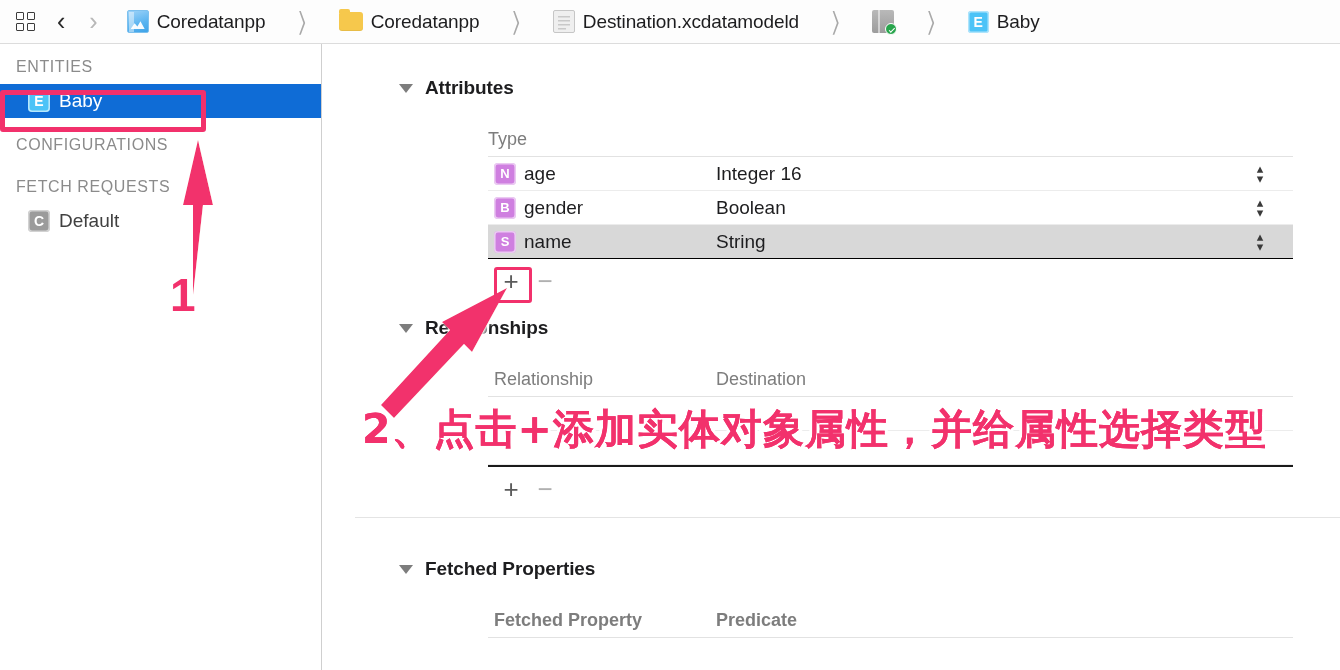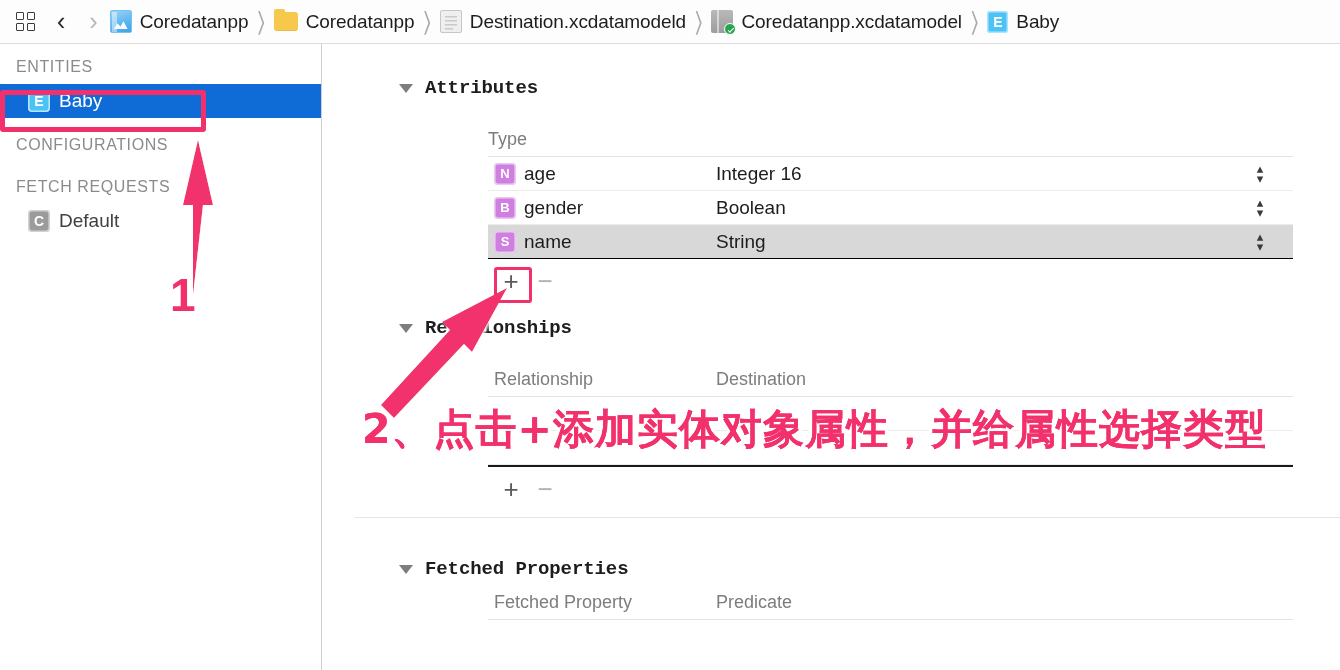--- a/index.html
+++ b/index.html
@@ -26,21 +26,21 @@
   }
   .grid-icon i:nth-child(1){ left:0; top:1px; }
   .grid-icon i:nth-child(2){ left:11px; top:1px; }
   .grid-icon i:nth-child(3){ left:0; top:12px; }
   .grid-icon i:nth-child(4){ left:11px; top:12px; }
 
   .chev { font-size: 25px; line-height: 1; font-weight: 300; padding: 0 1px; }
   .chev-back { color: #2b2b2b; margin-left: 16px; }
   .chev-fwd  { color: #b8b8b8; margin-left: 22px; }
 
-  .crumbs { display: flex; align-items: center; margin-left: 11px; }
+  .crumbs { display: flex; align-items: center; margin-left: 28px; gap: 24px; }
   .crumb { display: flex; align-items: center; height: 30px; }
   .crumb-label {
     font-size: 19px; color: #1d1d1f; margin-left: 8px; white-space: nowrap;
     letter-spacing: -0.1px;
   }
   .crumb-sep {
     color: #a9a9a9; font-size: 22px; font-weight: 300; margin: 0 9px; line-height: 1;
     transform: scaleY(1.25);
   }
 
@@ -124,21 +124,21 @@
     background: #ffffff; overflow: hidden;
   }
   .section-head {
     display: flex; align-items: center; padding-left: 44px; height: 34px;
   }
   .disclosure {
     width: 0; height: 0; flex:none;
     border-left: 7px solid transparent; border-right: 7px solid transparent;
     border-top: 9px solid #7d7d7d; margin-right: 12px;
   }
-  .section-title { font-size: 19px; font-weight: 700; color: #1d1d1f; letter-spacing: -.1px; font-family: Liberation Mono, monospace; }
+  .section-title { font-size: 19px; font-weight: 700; color: #1d1d1f; letter-spacing: -.1px; }
 
   .tbl { margin-left: 133px; width: 805px; }
   .tbl-head {
     display: flex; align-items: center; height: 34px;
     border-bottom: 1px solid #e2e2e2; color: #7d7d7d; font-size: 18px;
   }
   .col-a { width: 228px; padding-left: 6px; display:flex; align-items:center; }
   .col-b { flex: 1; }
   .sort-caret { margin-left: auto; margin-right: 22px; color:#7d7d7d; font-size:15px; }
 
@@ -235,21 +235,20 @@
       <div class="crumb">
         <div class="ic ic-modeld"></div>
         <div class="crumb-label">Destination.xcdatamodeld</div>
       </div>
       <div class="crumb-sep">〉</div>
 
       <div class="crumb">
         <div class="ic ic-model">
           <span class="badge-check"></span>
         </div>
-        <div class="crumb-label">Coredatanpp.xcdatamodel</div>
       </div>
       <div class="crumb-sep">〉</div>
 
       <div class="crumb">
         <div class="ic ic-entity">E</div>
         <div class="crumb-label">Baby</div>
       </div>
 
     </div>
   </div>
@@ -353,21 +352,21 @@
       <div class="pm-btn minus">−</div>
     </div>
 
     <div class="sect-divider" style="margin-top:6px;"></div>
 
     <div class="section-head" style="margin-top:34px;">
       <span class="disclosure"></span>
       <span class="section-title">Fetched Properties</span>
     </div>
 
-    <div class="tbl" style="">
+    <div class="tbl" style="margin-top:18px;font-weight:bold;">
       <div class="tbl-head">
         <div class="col-a">
           <span>Fetched Property</span>
         </div>
         <div class="col-b">
           <span>Predicate</span>
         </div>
       </div>
     </div>
 

